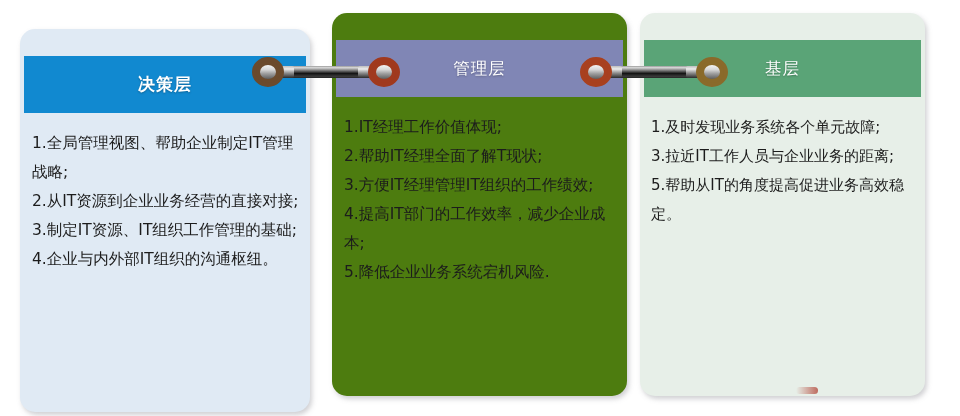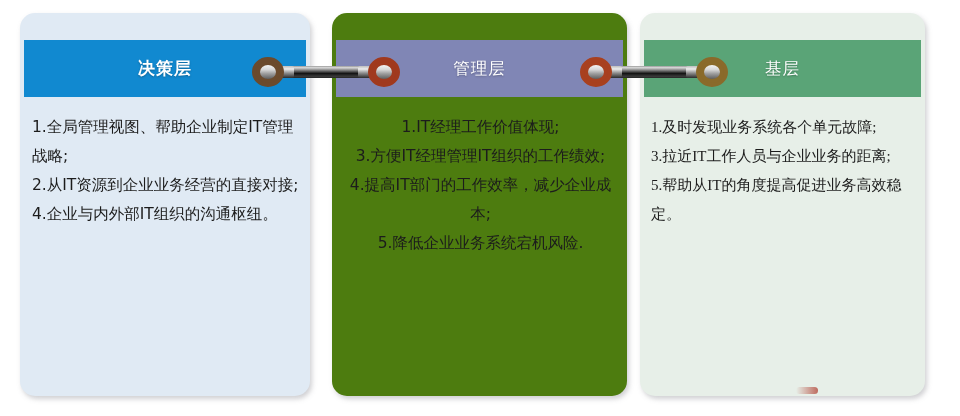--- a/index.html
+++ b/index.html
@@ -10,21 +10,21 @@
   }
   #stage{position:absolute;inset:0;width:960px;height:416px;}
 
   
   .card{
     position:absolute;top:13px;height:383px;
     border-radius:15px;
     box-shadow:2px 3px 5px rgba(120,120,130,0.35);
     overflow:hidden;
   }
-  .card.c0{left:20px;width:290px;background:#E0EAF4;}
+  .card.c0{left:20px;width:290px;background:#E0EAF4;margin-top:16px;}
   .card.c1{left:332px;width:295px;background:#4d7c0f;}
   .card.c2{left:640px;width:285px;background:#E7EFE8;}
 
   .card-header{
     position:absolute;top:27px;left:4px;right:4px;height:57px;
     display:flex;align-items:center;justify-content:center;
   }
   .c0 .card-header{background:#1189D0;}
   .c1 .card-header{background:#8086B5;}
   .c2 .card-header{background:#5AA477;}
@@ -40,22 +40,22 @@
     position:absolute;top:92px;left:0;right:0;bottom:0;
     padding:8px 10px 12px 12px;
     box-sizing:border-box;
   }
   .card-body .line{
     color:#1c1c1c;font-size:15.5px;line-height:29px;
     white-space:pre-wrap;word-break:break-all;
     font-family:"DejaVu Sans","Liberation Sans",sans-serif;
   }
   .c2 .card-body{padding-left:11px;padding-right:6px;}
-  .c2 .card-body .line{font-size:15px;font-family:Liberation Serif, serif;}
-  .c1 .card-body{padding-left:12px;text-align:center;}
+  .c2 .card-body .line{font-size:15px;}
+  .c1 .card-body{padding-left:12px;}
 
   
   .connector{position:absolute;height:34px;top:55px;}
   .connector.k0{left:252px;width:148px;}
   .connector.k1{left:580px;width:148px;}
 
   .link-bar{
     position:absolute;left:26px;right:26px;top:11px;height:12px;
     background:linear-gradient(to bottom,
        #9a9a9a 0%, #d9d9d9 14%, #6e6e6e 40%, #141414 62%, #3a3a3a 86%, #262626 100%);
@@ -100,30 +100,32 @@
 
 <div id="stage">
 
   <div class="card c0">
     <div class="card-header">
       <div class="card-title">决策层</div>
     </div>
     <div class="card-body">
       <div class="line">1.全局管理视图、帮助企业制定IT管理战略;</div>
       <div class="line">2.从IT资源到企业业务经营的直接对接;</div>
+      <div class="line">3.制定IT资源、IT组织工作管理的基础;</div>
       <div class="line">4.企业与内外部IT组织的沟通枢纽。</div>
     </div>
   </div>
 
   <div class="card c1">
     <div class="card-header">
       <div class="card-title">管理层</div>
     </div>
     <div class="card-body">
       <div class="line">1.IT经理工作价值体现;</div>
+      <div class="line">2.帮助IT经理全面了解T现状;</div>
       <div class="line">3.方便IT经理管理IT组织的工作绩效;</div>
       <div class="line">4.提高IT部门的工作效率，减少企业成本;</div>
       <div class="line">5.降低企业业务系统宕机风险.</div>
     </div>
   </div>
 
   <div class="card c2">
     <div class="card-header">
       <div class="card-title">基层</div>
     </div>

